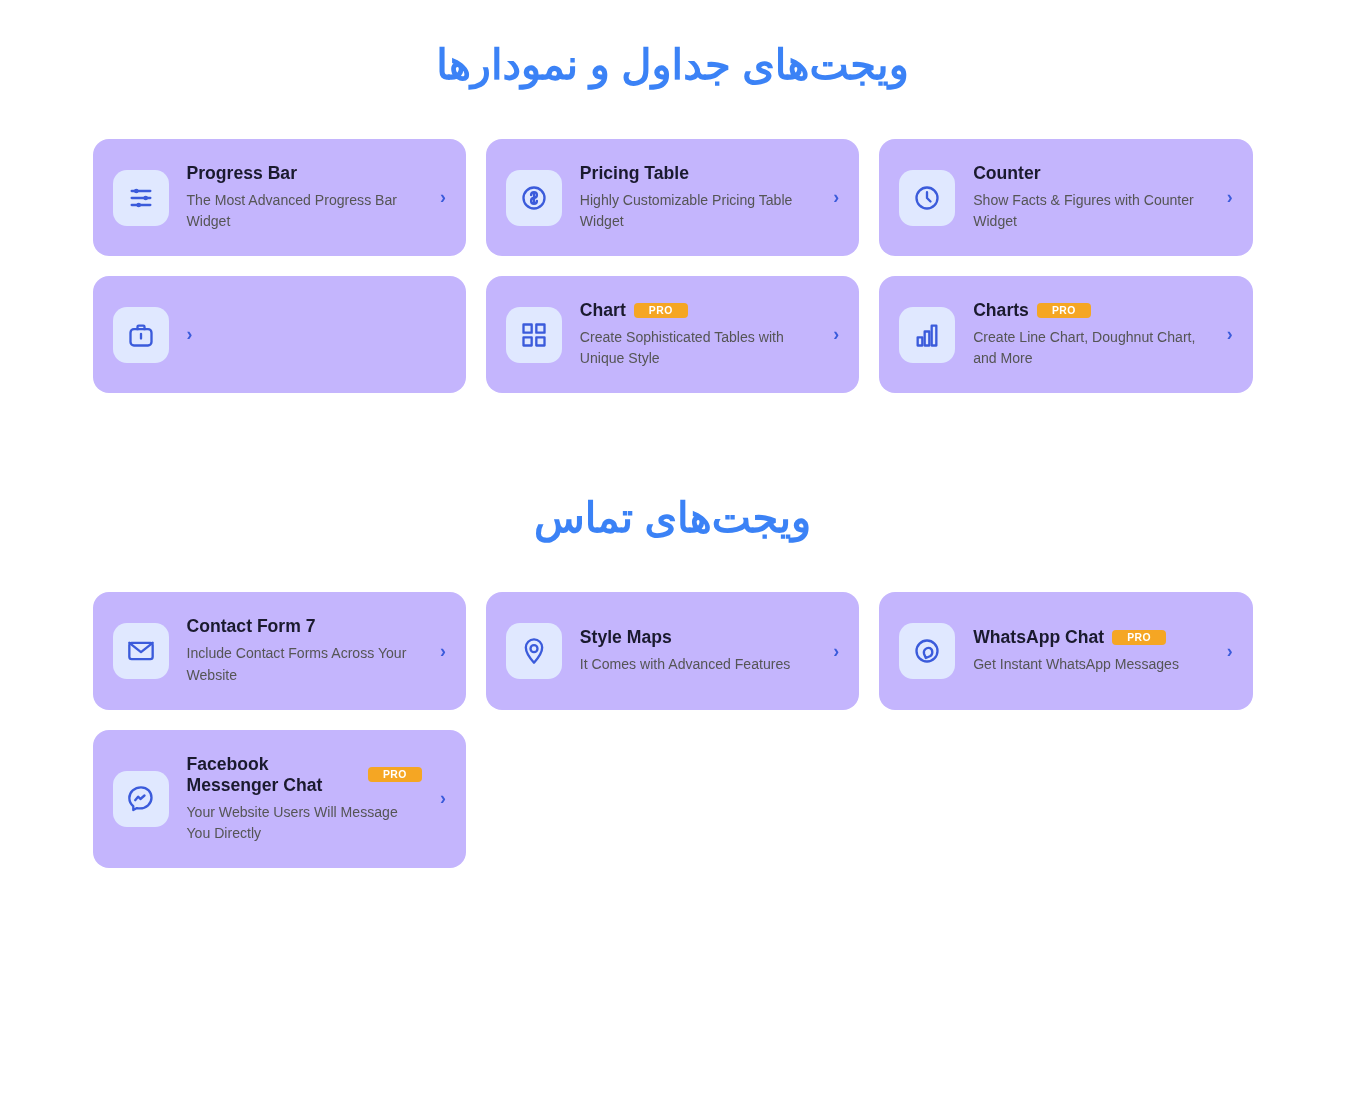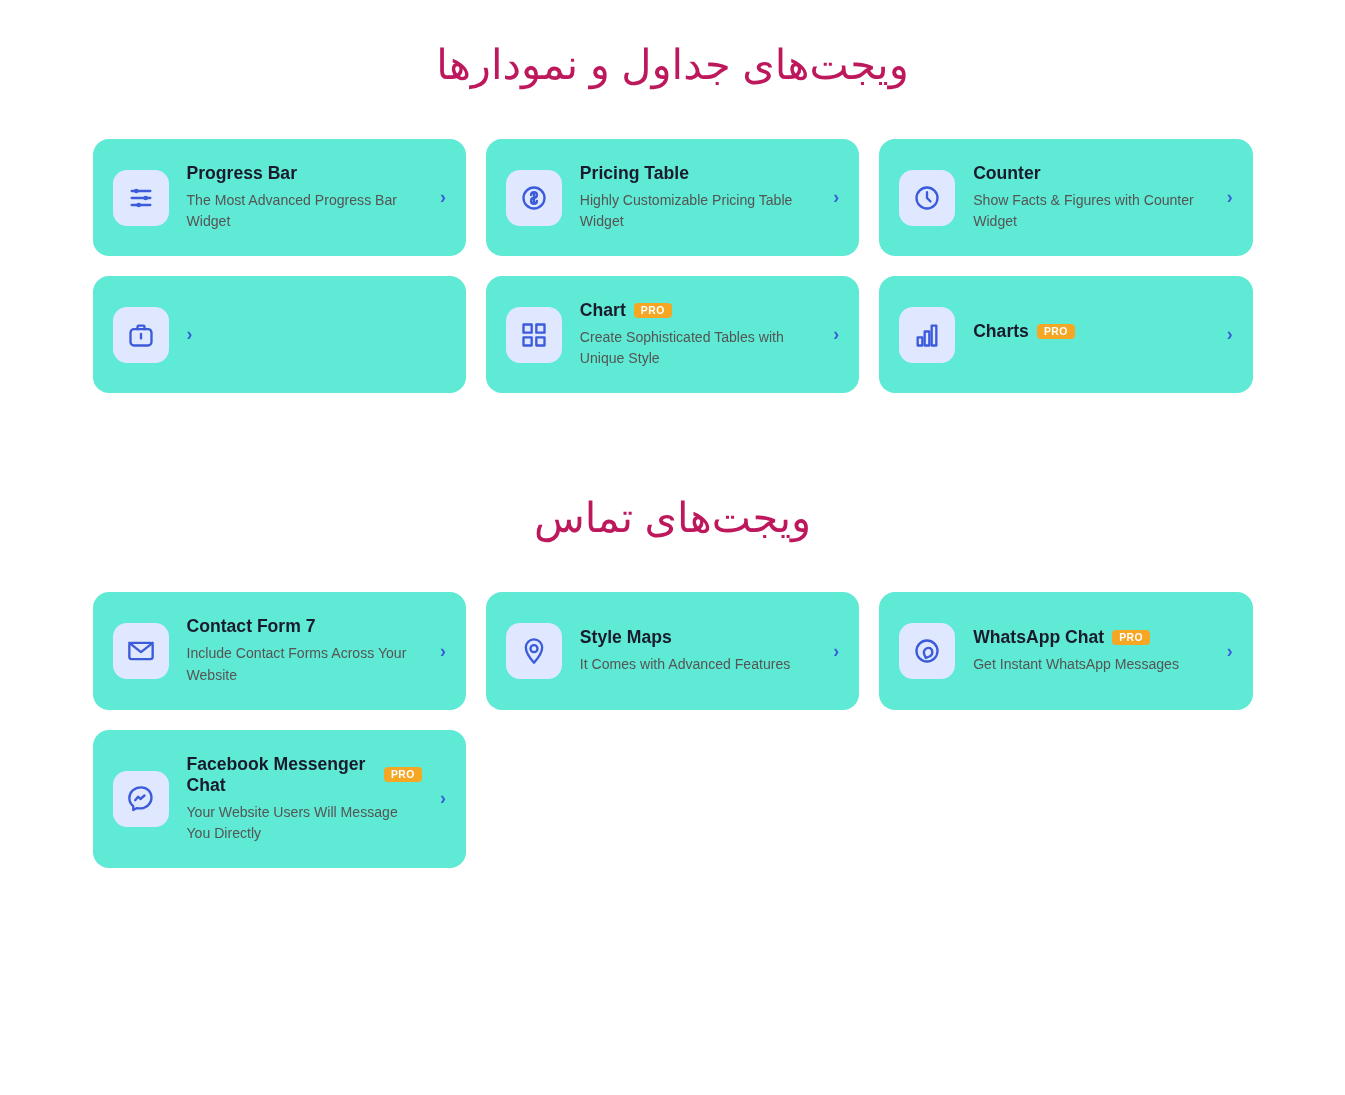--- a/index.html
+++ b/index.html
@@ -11,35 +11,35 @@
       width: 1345px;
     }
     .page-wrapper {
       max-width: 1200px;
       margin: 0 auto;
       padding: 40px 20px 60px;
     }
     .section-title {
       text-align: center;
       font-size: 2.6rem;
-      font-weight: 400;
-      color: #be185d;
+      font-weight: 700;
+      color: #3b82f6;
       margin-bottom: 50px;
       direction: rtl;
     }
     .section {
       margin-bottom: 60px;
     }
     .widget-grid {
       display: grid;
       grid-template-columns: repeat(3, 1fr);
       gap: 20px;
     }
     .widget-card {
-      background: #5eead4;
+      background: #c4b5fd;
       border-radius: 16px;
       padding: 24px 20px;
       display: flex;
       align-items: center;
       gap: 18px;
       cursor: pointer;
       transition: box-shadow 0.2s;
       position: relative;
     }
     .widget-icon {
@@ -71,21 +71,21 @@
     .widget-desc {
       font-size: 0.88rem;
       color: #555;
       line-height: 1.5;
     }
     .pro-badge {
       background: #f5a623;
       color: #fff;
       font-size: 0.65rem;
       font-weight: 700;
-      padding: 2px 7px;
+      padding: 2px 15px;
       border-radius: 4px;
       letter-spacing: 0.5px;
     }
     .chevron {
       color: #3b5bdb;
       font-size: 1.1rem;
       font-weight: 700;
       flex-shrink: 0;
     }
     .section-spacer {
@@ -182,20 +182,21 @@
       <rect x="4" y="14" width="4" height="7"></rect>
               <rect x="10" y="9" width="4" height="12"></rect>
               <rect x="16" y="4" width="4" height="17"></rect>
     </svg>
           </div>
           <div class="widget-content">
             <div class="widget-title">
               <span>Charts</span>
               <span class="pro-badge">PRO</span>
             </div>
+            <div class="widget-desc">Create Line Chart, Doughnut Chart, and More</div>
           </div>
           <span class="chevron">›</span>
         </div>
       </div>
     </div>
     <div class="section-spacer"></div>
     <div class="section">
       <h2 class="section-title">ویجت‌های تماس</h2>
       <div class="widget-grid">
         <div class="widget-card">

